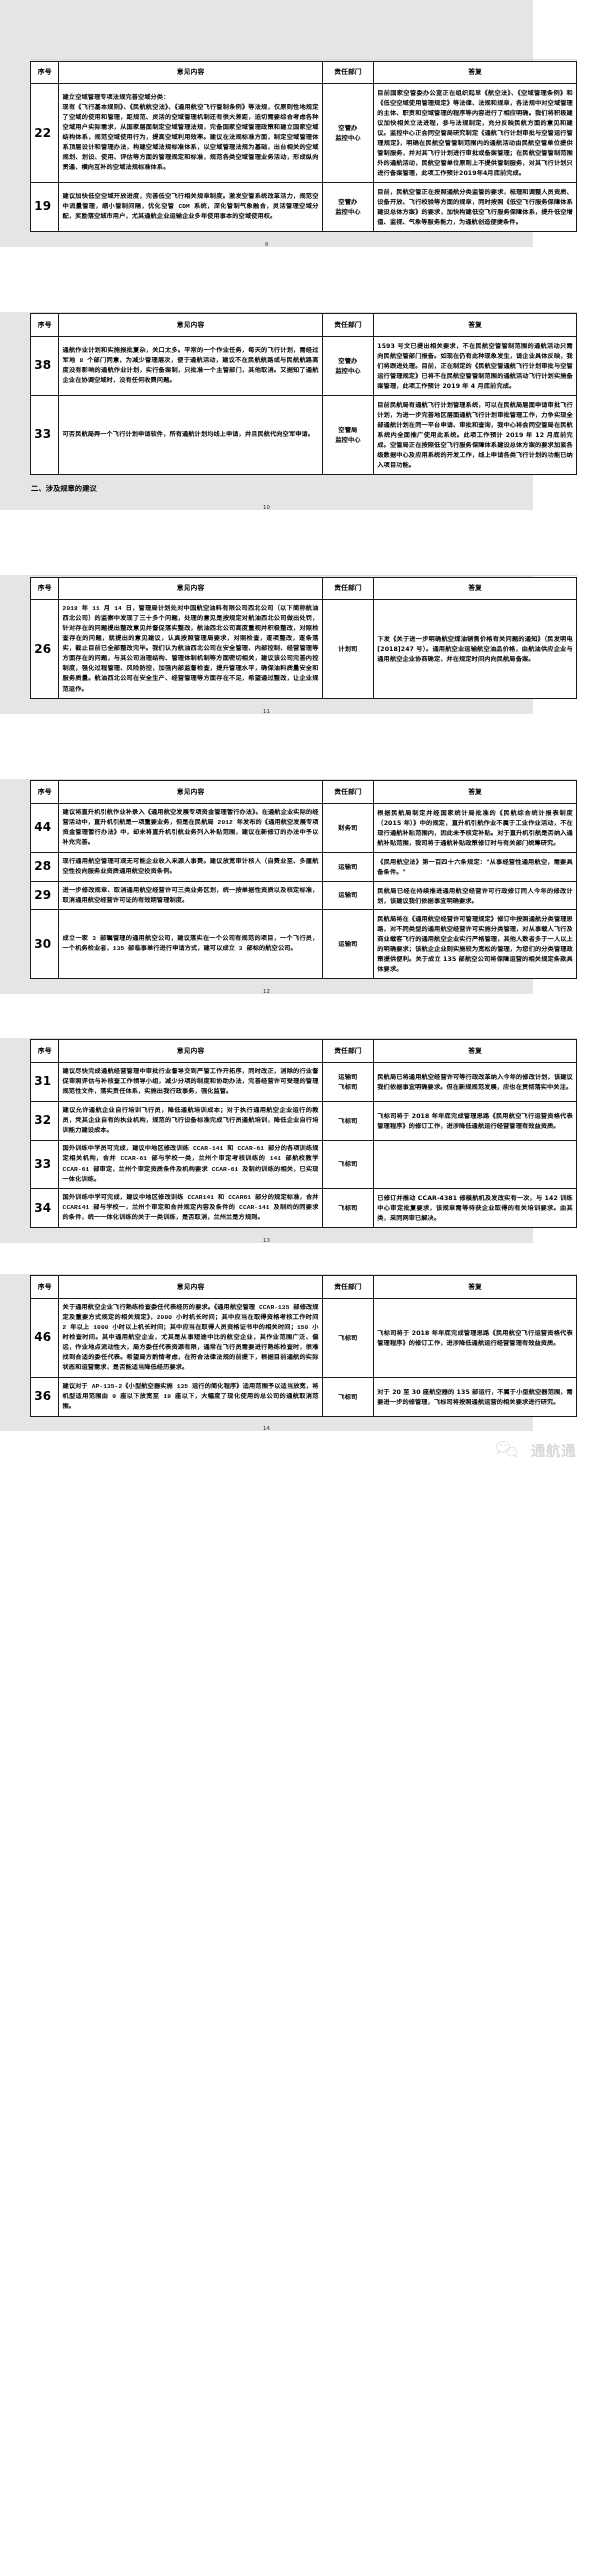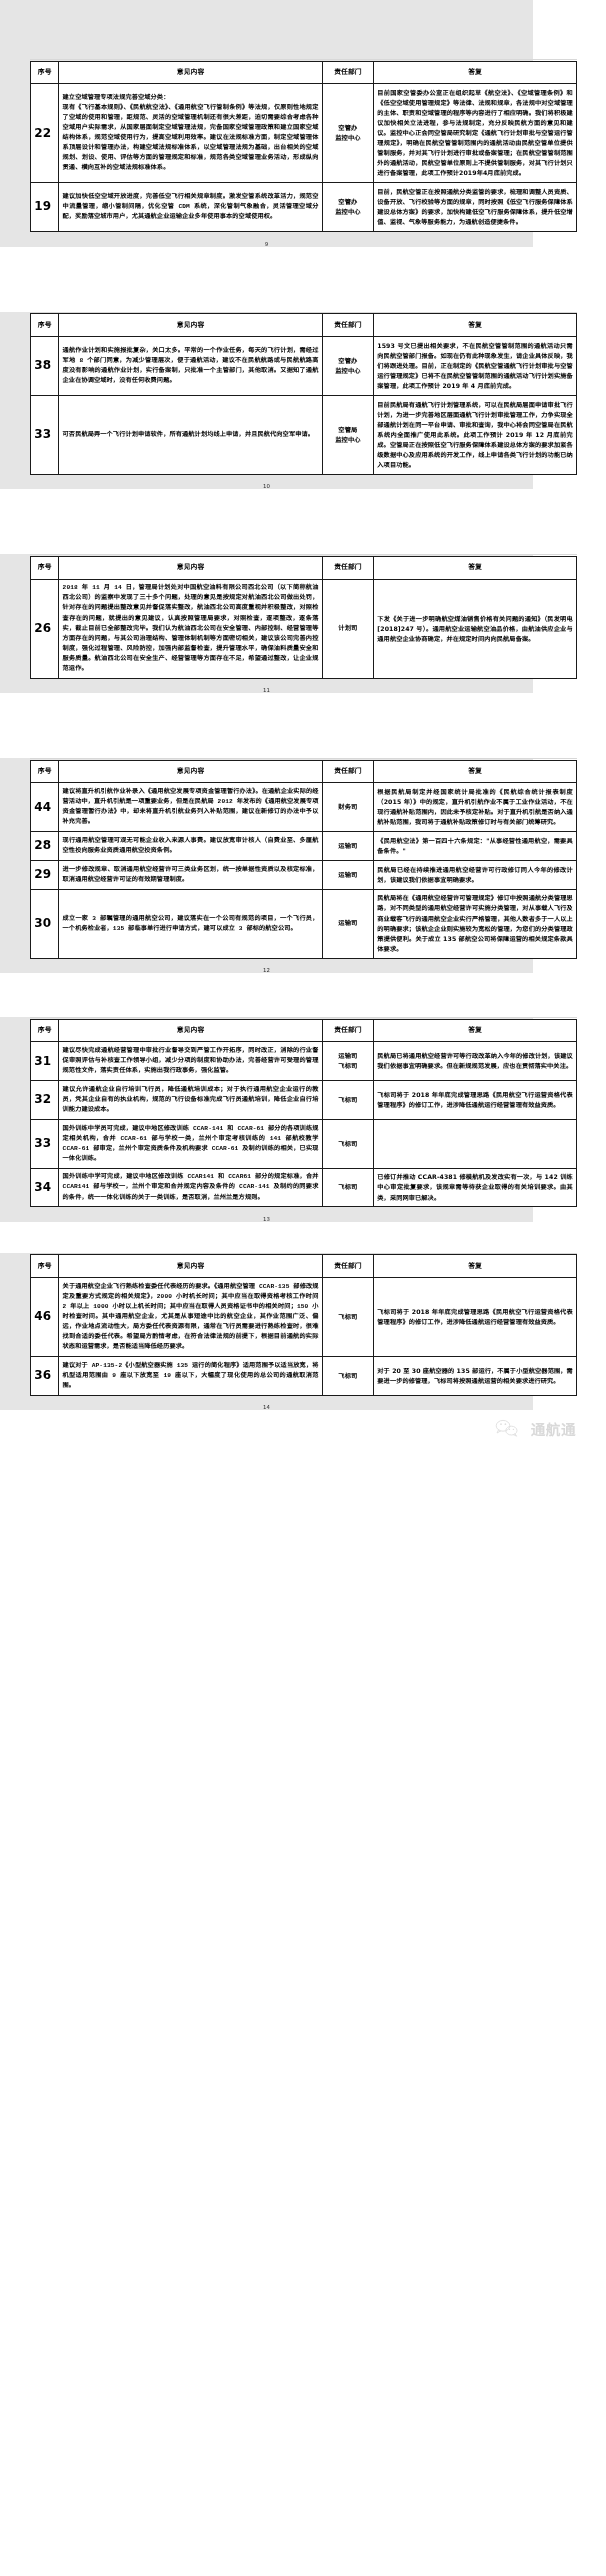--- a/index.html
+++ b/index.html
@@ -143,20 +143,21 @@
         <td class="c-reply wrap">1593 号文已提出相关要求，不在民航空管管制范围的通航活动只需向民航空管部门报备。如现在仍有此种现象发生，请企业具体反映，我们将跟进处理。目前，正在制定的《民航空管通航飞行计划审批与空管运行管理规定》已将不在民航空管管制范围的通航活动飞行计划实施备案管理，此项工作预计 2019 年 4 月底前完成。</td>
       </tr>
       <tr>
         <td class="c-no">33</td>
         <td class="c-op wrap">可否民航局弄一个飞行计划申请软件，所有通航计划均线上申请，并且民航代向空军申请。</td>
         <td class="c-dept wrap">空管局<br>监控中心</td>
         <td class="c-reply wrap">目前民航局有通航飞行计划管理系统，可以在民航局层面申请审批飞行计划，为进一步完善地区层面通航飞行计划审批管理工作，力争实现全部通航计划在同一平台申请、审批和查询，我中心将会同空管局在民航系统内全面推广使用此系统。此项工作预计 2019 年 12 月底前完成。空管局正在按照低空飞行服务保障体系建设总体方案的要求加紧各级数据中心及应用系统的开发工作，线上申请各类飞行计划的功能已纳入项目功能。</td>
       </tr>
     </tbody>
   </table>
+  <div class="section-bare">二、涉及规章的建议</div>
   <div class="pagenum">10</div>
 </div>
 
 <div class="gap"></div>
 
 <div class="page">
   <div class="faint-line"></div>
   <table class="doc">
     <thead>
       <tr>

